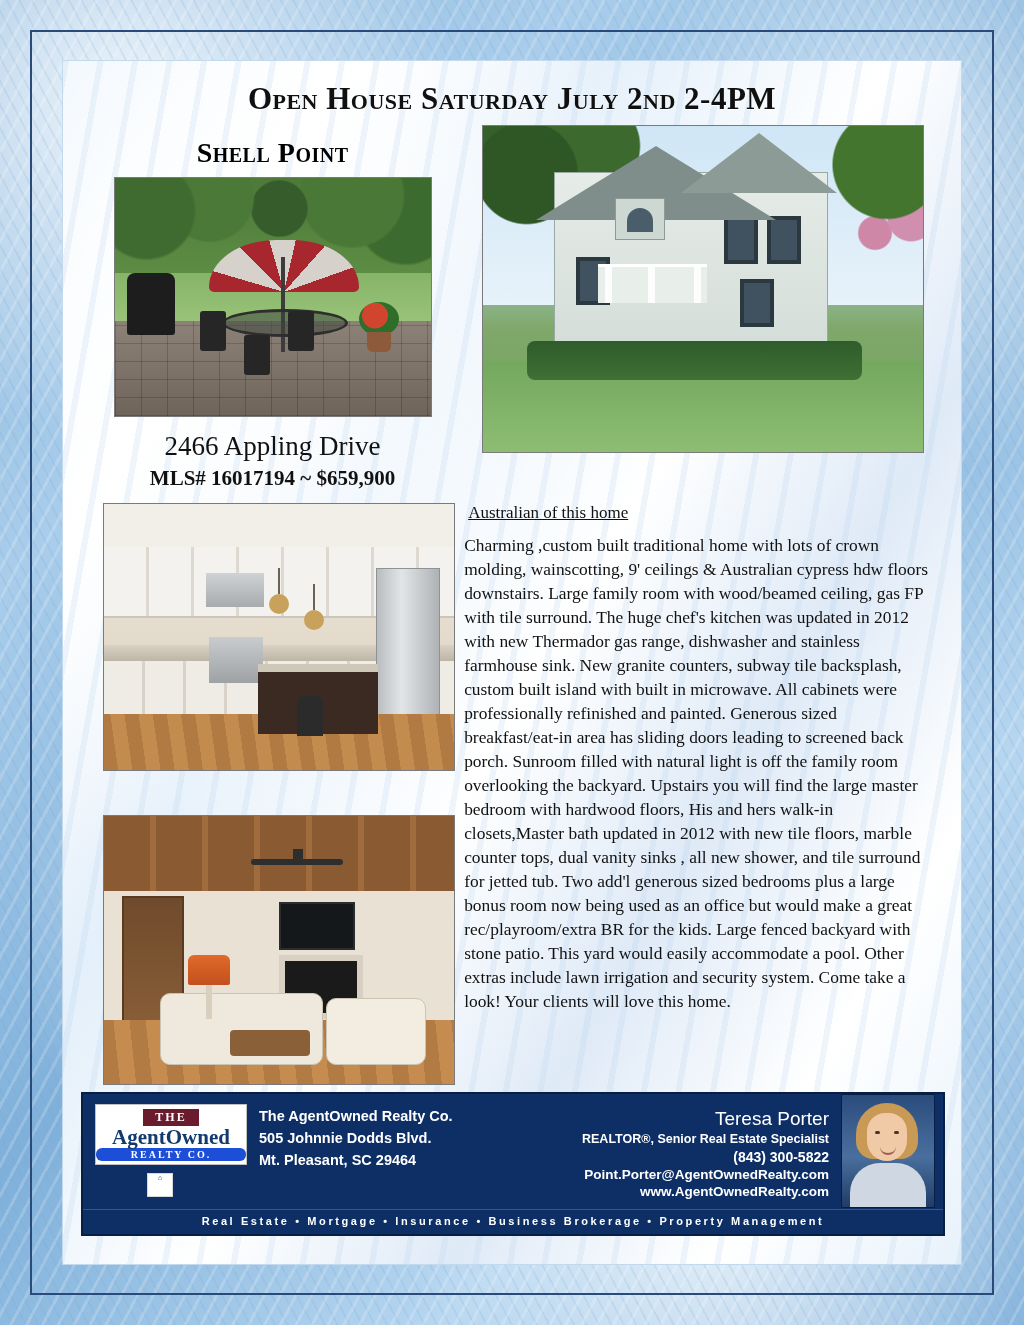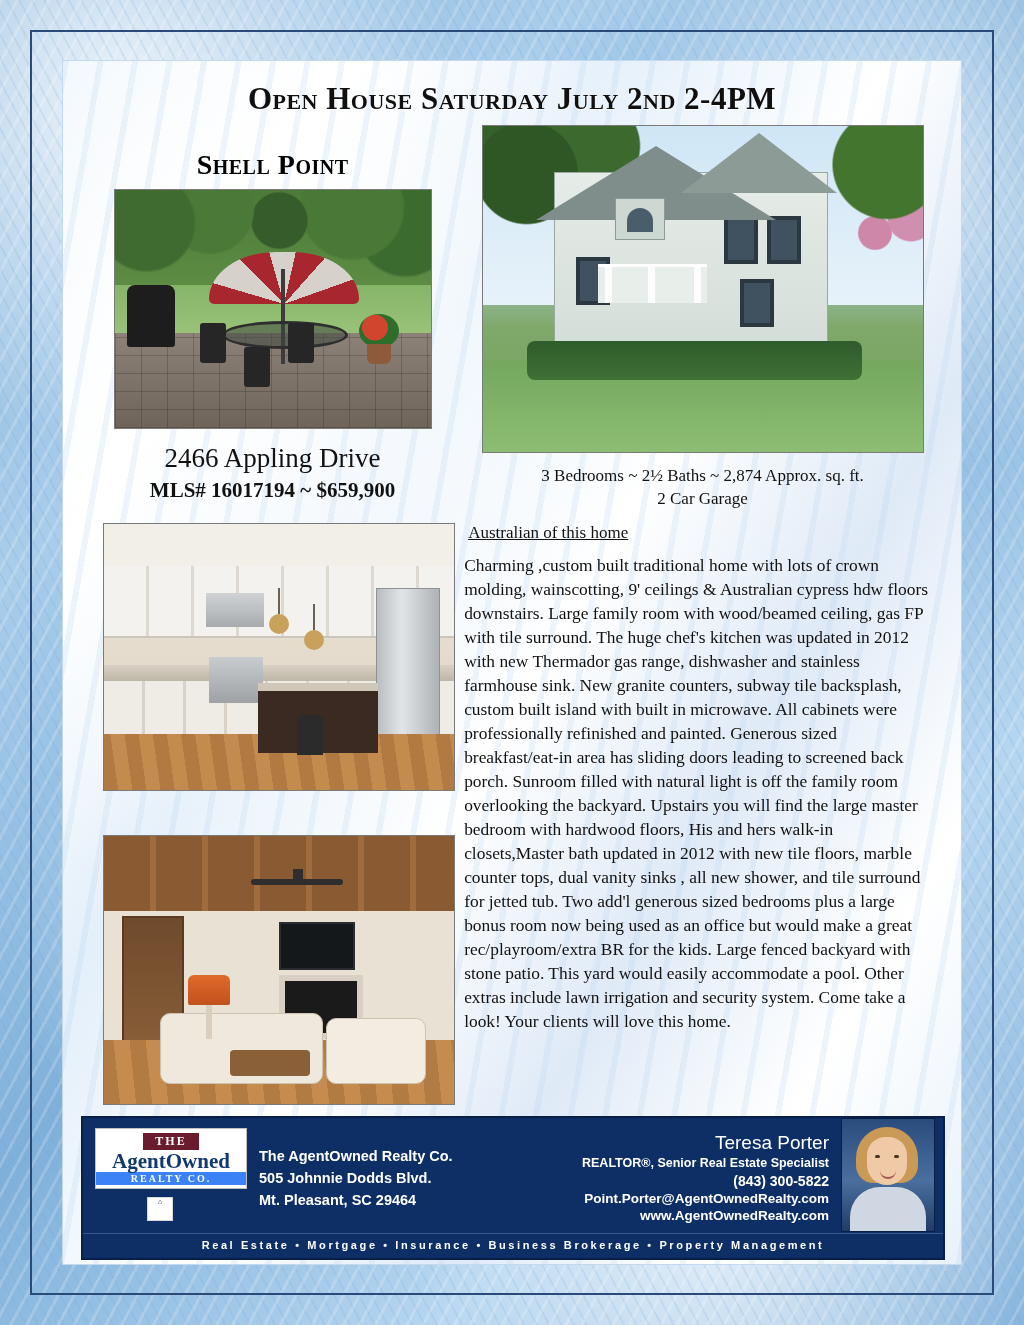--- a/index.html
+++ b/index.html
@@ -95,21 +95,21 @@
     box-sizing: border-box;
     padding-right: 18px;
   }
 
   .community {
     text-align: center;
     font-size: 28px;
     font-weight: bold;
     font-variant: small-caps;
     letter-spacing: .5px;
-    margin: 24px 0 8px 0;
+    margin: 12px 0 8px 0;
     color: #000;
   }
 
   .photo {
     position: relative;
     overflow: hidden;
     border: 1px solid #7a7a7a;
     box-sizing: border-box;
   }
 
@@ -405,21 +405,21 @@
     line-height: 1.38;
     color: #111;
     text-align: left;
     margin-left: 2px;
   }
 
   
   .footer {
     position: absolute;
     left: 18px;
-    bottom: 4px;
+    bottom: 28px;
     width: 864px;
     height: 144px;
     background: #0d2f66;
     border: 2px solid #081f45;
     box-sizing: border-box;
     color: #fff;
     overflow: hidden;
   }
   .footer-inner { display: flex; height: 112px; }
 
@@ -446,39 +446,40 @@
     padding: 1px 12px;
   }
   .logo-name {
     font-family: "Liberation Serif", serif;
     font-size: 21px;
     font-weight: bold;
     color: #123a6e;
     line-height: 1.05;
   }
   .logo-sub {
-    background: #3b82f6;
+    background: #1d4ed8;
     color: #fff;
     font-size: 10px;
     font-weight: bold;
     letter-spacing: 2px;
     padding: 1px 3px;
+    border-radius: 6px;
   }
   .eho {
     width: 26px; height: 24px; margin: 8px 0 0 52px;
     background: #fff; color: #0d2f66;
     font-size: 7px; text-align: center; line-height: 1.1;
     border: 1px solid #d7d7d7;
     padding-top: 1px;
     box-sizing: border-box;
   }
 
   .company {
     width: 250px;
-    padding-top: 28px;
+    padding-top: 12px;
     font-family: "Liberation Sans", sans-serif;
     font-size: 14.5px;
     font-weight: bold;
     line-height: 1.5;
   }
 
   .agent {
     flex: 1;
     text-align: right;
     padding: 14px 12px 0 0;
@@ -581,24 +582,20 @@
               <div class="ex-col" style="left:88%;"></div>
             </div>
           </div>
           <div class="ex-roofA"></div>
           <div class="ex-roofB"></div>
           <div class="ex-dormer"></div>
           <div class="ex-steps"></div>
           <div class="ex-hedge"></div>
         </div>
 
-        <div class="specs">
-          <div>3 Bedrooms ~ 2½ Baths ~ 2,874 Approx. sq. ft.</div>
-          <div>2 Car Garage</div>
-        </div>
       </div>
     </div>
 
     <div class="mid-row">
       <div class="mid-left">
 
         <div class="photo photo-kitchen">
           <div class="k-ceiling"></div>
           <div class="k-cab-upper"></div>
           <div class="k-hood"></div>

